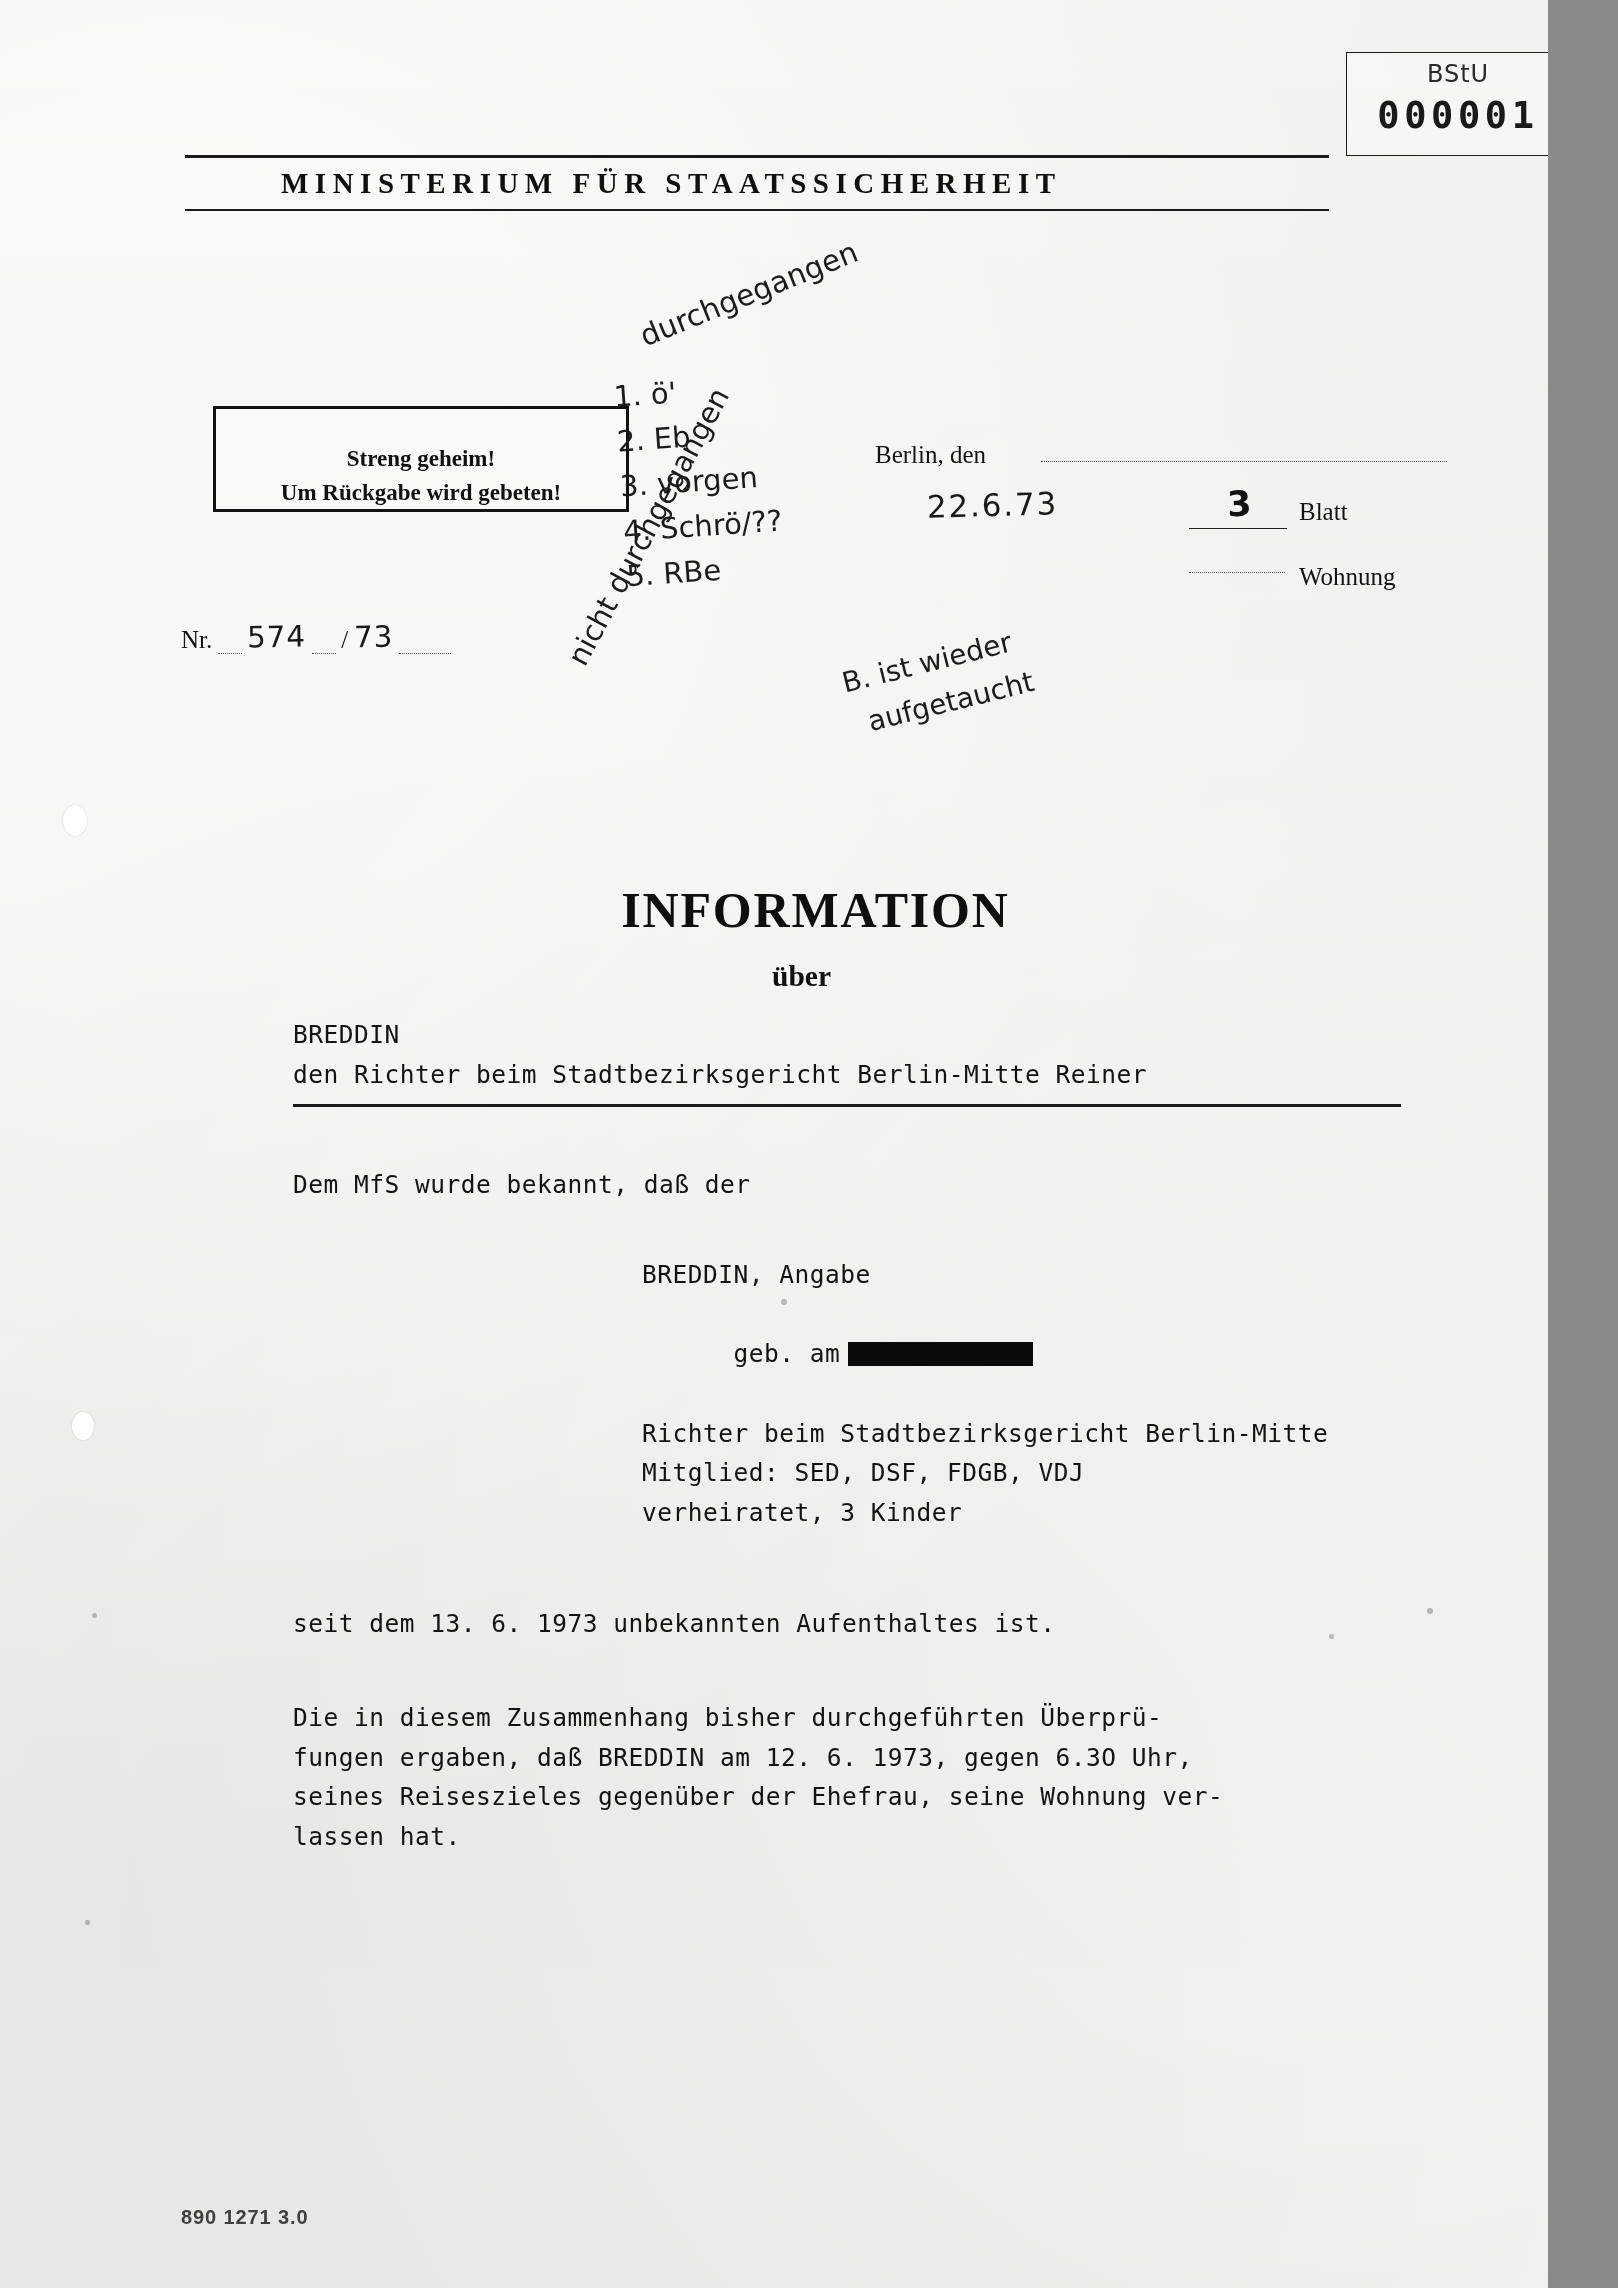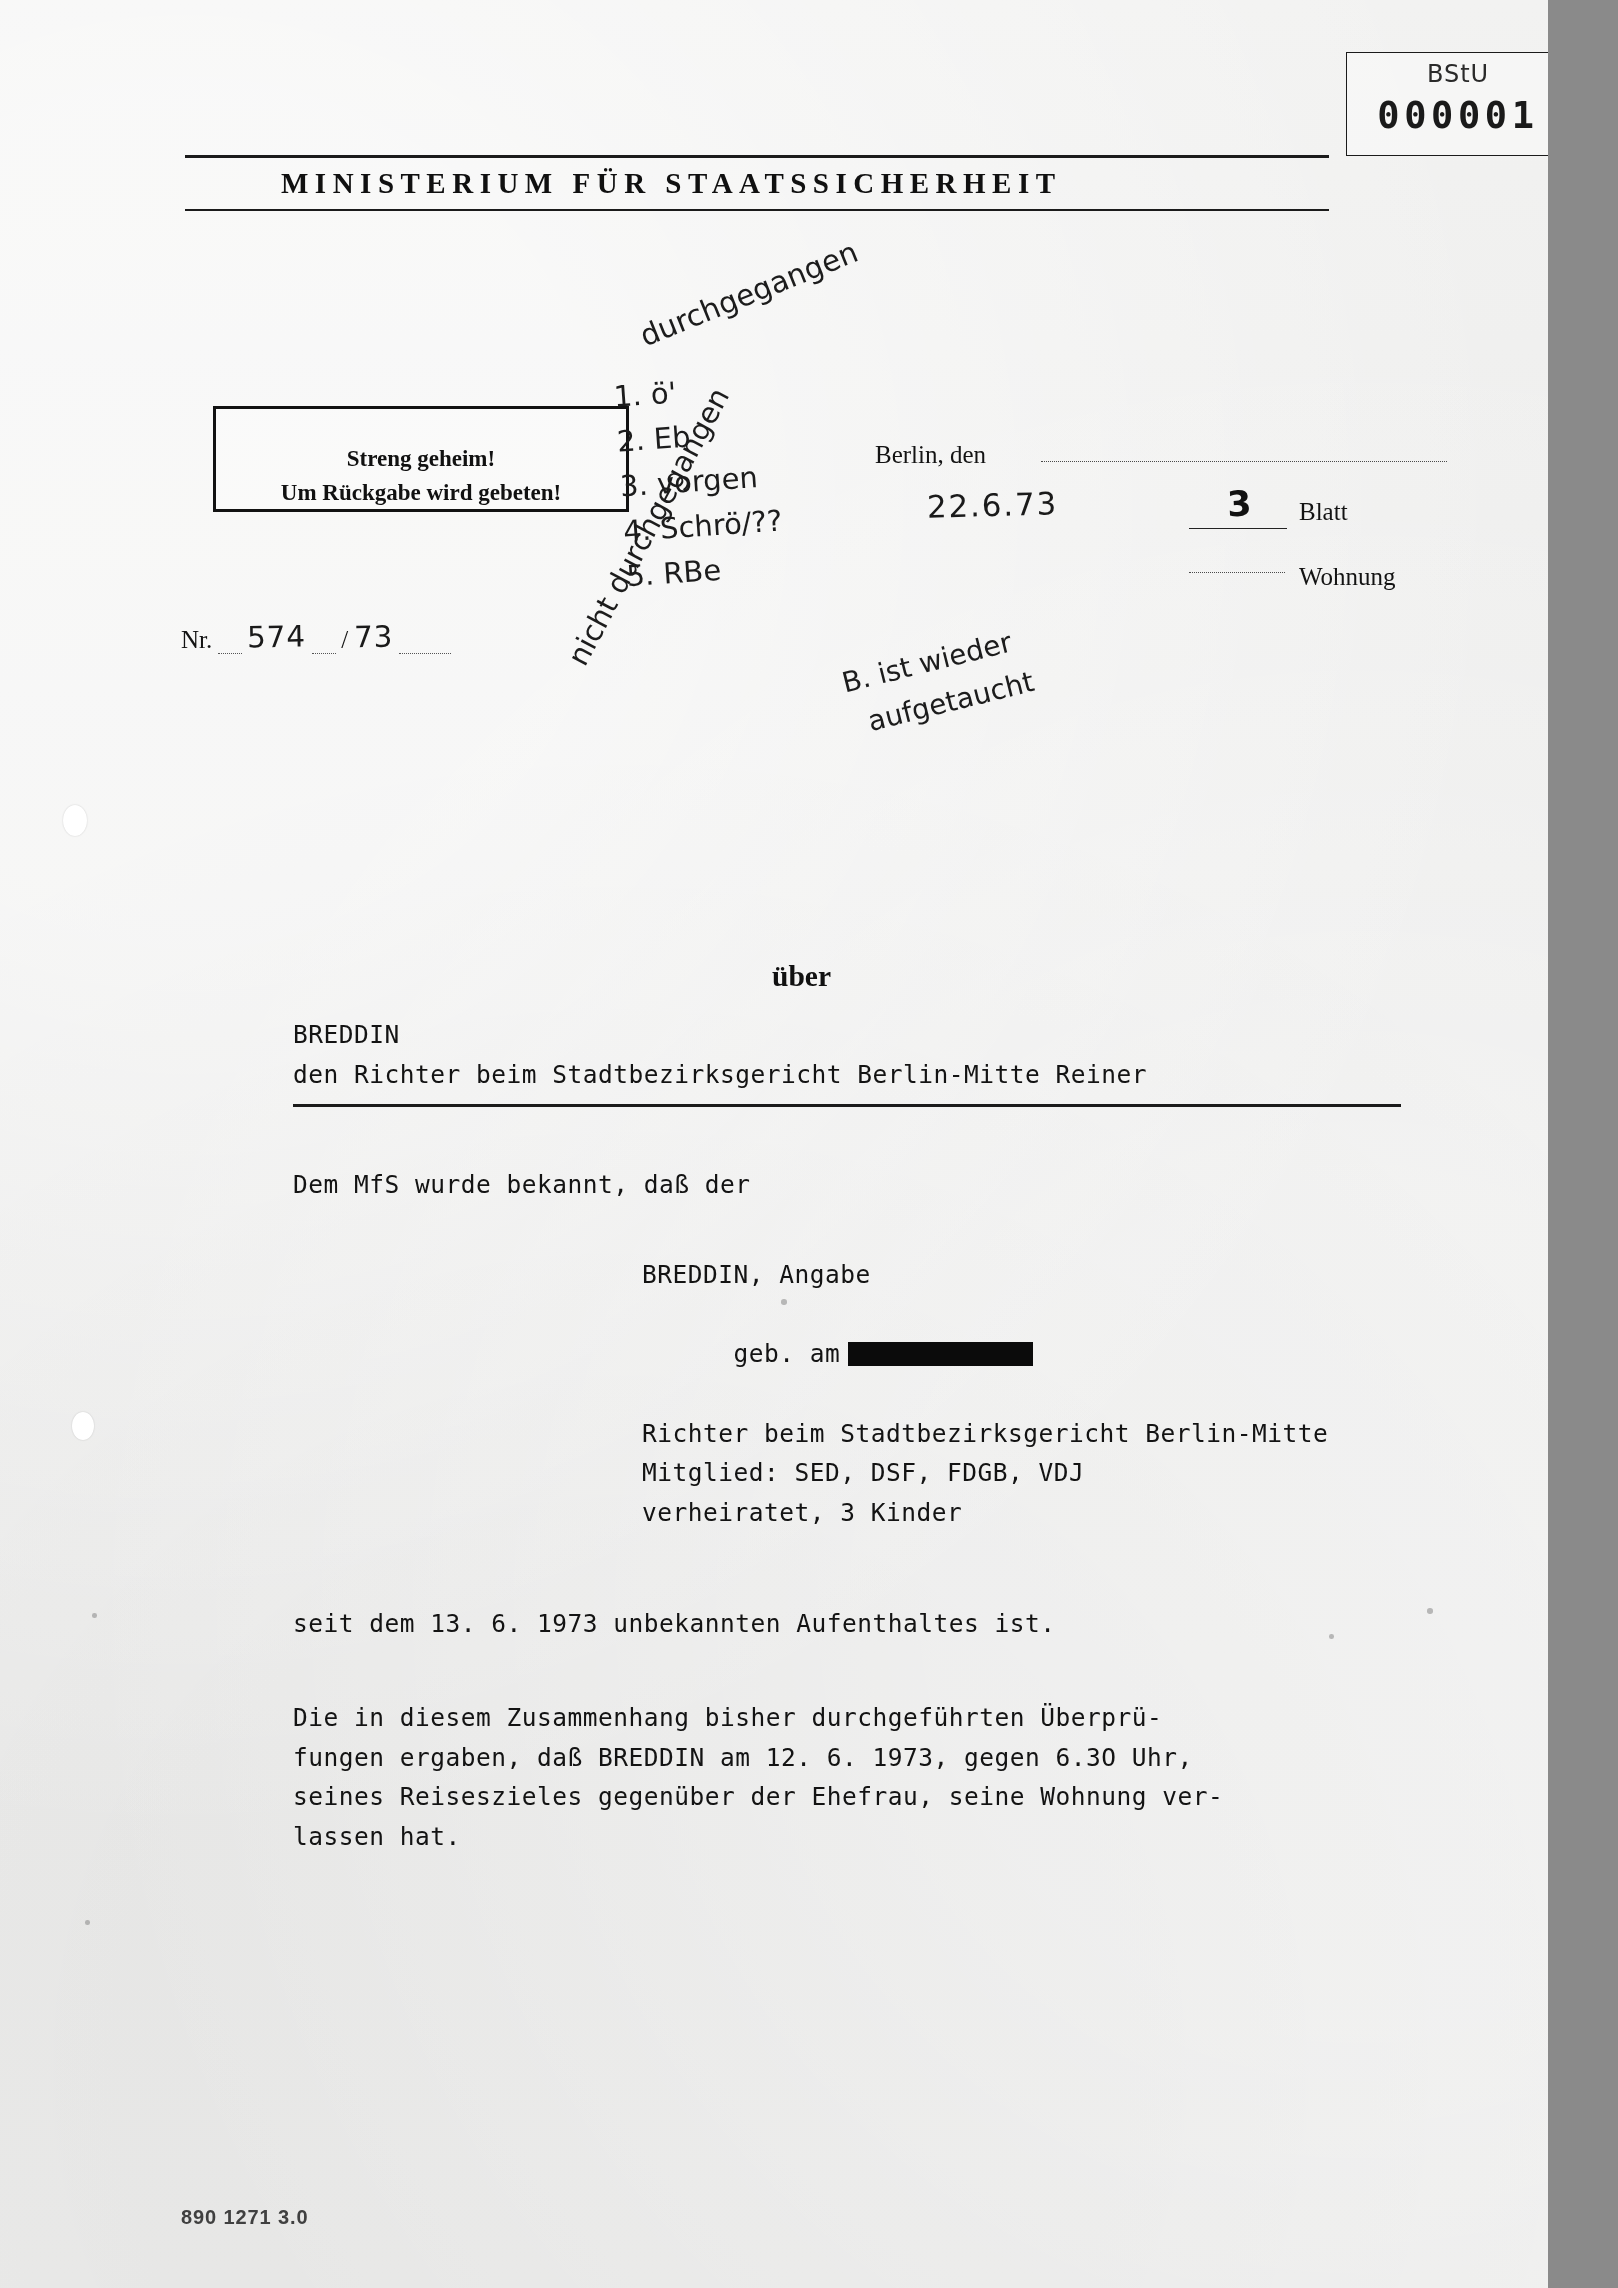--- a/index.html
+++ b/index.html
@@ -395,20 +395,21 @@
   <div class="hand hand-list" style="white-space:pre;">1. ö'
 2. Eb
 3. vorgen
 4. Schrö/??
 5. RBe</div>
   <div class="hand hand-diag">nicht durchgegangen</div>
   <div class="hand hand-up">durchgegangen</div>
   <div class="hand hand-right1">B. ist wieder</div>
   <div class="hand hand-right2">aufgetaucht</div>
 
+  <div class="doc-title">INFORMATION</div>
   <div class="doc-subtitle">über</div>
 
   <div class="subject mono">
     <div>BREDDIN</div>
     <div>den Richter beim Stadtbezirksgericht Berlin-Mitte Reiner</div>
   </div>
   <div class="subject-underline"></div>
 
   <div class="para-intro mono">Dem MfS wurde bekannt, daß der</div>
 

